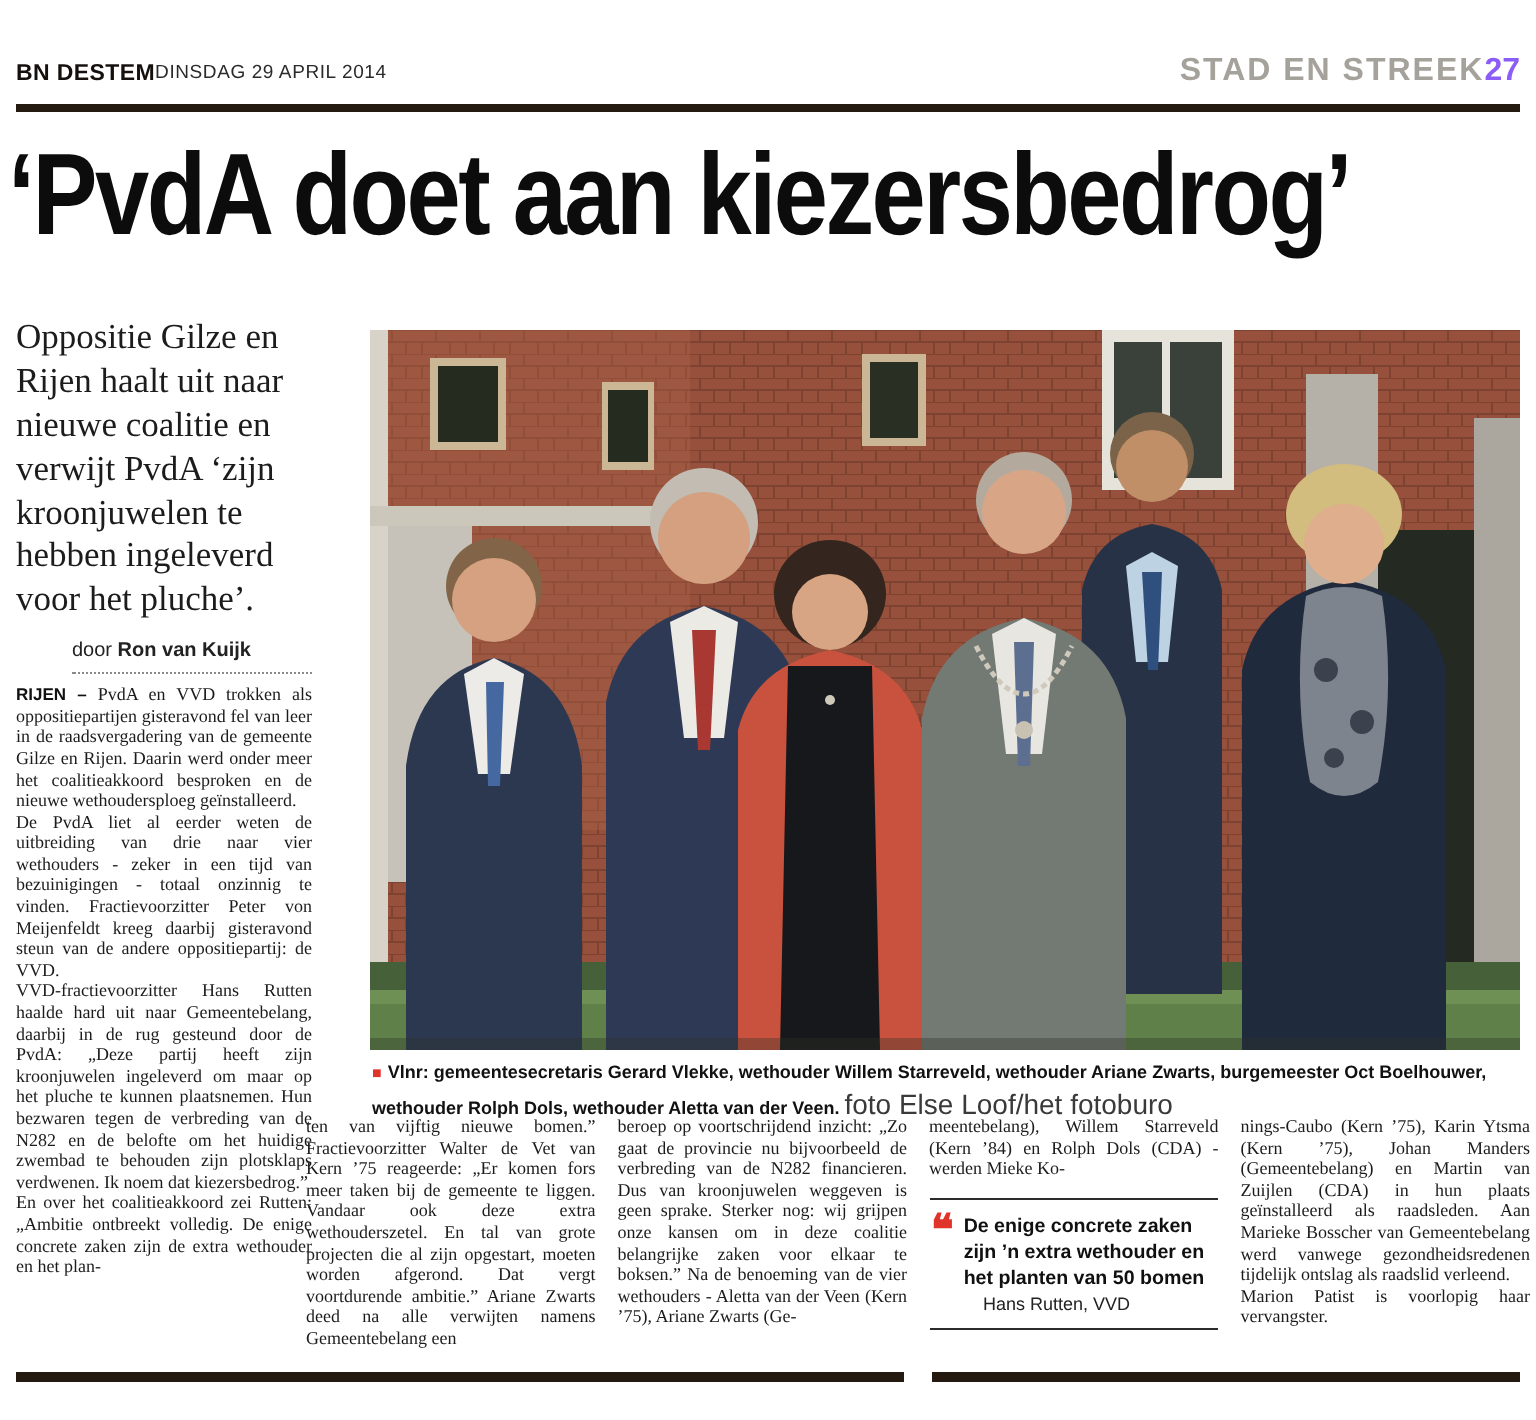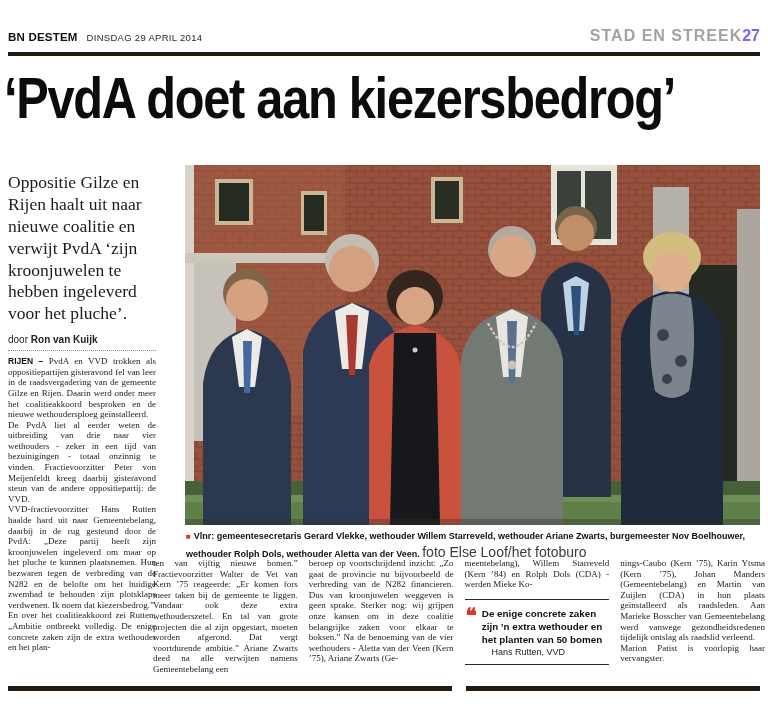--- a/index.html
+++ b/index.html
@@ -1,37 +1,37 @@
 <!DOCTYPE html>
 <html><head>
 <meta charset="utf-8">
 <style>
   html,body{margin:0;padding:0;background:#e8e8e8;}
   .page{position:relative;width:768px;height:710px;background:#ffffff;overflow:hidden;
         font-family:"Liberation Sans",sans-serif;color:#1a1a1a;margin:0 auto;}
 
   
   .masthead{position:absolute;top:27px;left:8px;right:8px;display:flex;justify-content:space-between;align-items:baseline;}
-  .mast-left{display:flex;align-items:flex-end;gap:9px;}
+  .mast-left{display:flex;align-items:flex-start;}
   .paper-name{font-weight:bold;font-size:11.5px;letter-spacing:.2px;color:#15100c;}
   .mast-date{font-size:9.5px;color:#2a2a2a;letter-spacing:.3px;}
   .mast-right{display:flex;align-items:baseline;gap:0;}
   .section-name{font-weight:bold;font-size:16px;color:#a5a19b;letter-spacing:1px;}
   .page-num{font-weight:bold;font-size:16px;color:#8b5cf6;}
   .header-rule{position:absolute;top:52px;left:8px;width:752px;height:4px;background:#241a10;}
 
   
   .headline{position:absolute;top:64px;left:4px;white-space:nowrap;
             font-weight:bold;font-size:58px;letter-spacing:-1.5px;color:#0c0c0c;
             transform:scaleX(.84);transform-origin:left top;}
 
   
-  .left-col{position:absolute;left:8px;top:172px;width:148px;}
+  .left-col{position:absolute;left:8px;top:158px;width:148px;}
   .intro{font-family:"Liberation Serif",serif;font-size:17.5px;line-height:1.25;color:#1c1c1c;}
-  .byline{margin-top:9px;font-size:10px;color:#222;padding-bottom:5px;border-bottom:1px dotted #8a8a8a;}
+  .byline{margin-top:9px;font-size:10px;color:#222;padding-bottom:5px;border-bottom:1px dotted #8a8a8a;margin-left:28px;}
   .byline b{font-weight:bold;}
   .body-text{font-family:"Liberation Serif",serif;font-size:9px;line-height:10.6px;text-align:justify;color:#1b1b1b;}
   .left-col .body-text{margin-top:5px;}
   .body-text p{margin:0;}
   .dateline{font-family:"Liberation Sans",sans-serif;font-weight:bold;font-size:8.5px;color:#111;}
 
   
   .photo{position:absolute;left:185px;top:165px;width:575px;height:360px;overflow:hidden;background:#96503c;}
   .photo svg{display:block;width:100%;height:100%;}
 
@@ -176,21 +176,21 @@
         <path d="M209,168 L251,168 L255,360 L205,360 Z" fill="#17181b"></path>
         <circle cx="230" cy="185" r="2.5" fill="#cfc9bb"></circle>
         <ellipse cx="230" cy="132" rx="28" ry="27" fill="#34261e"></ellipse>
         <circle cx="230" cy="141" r="19" fill="#d8a584"></circle>
       </g>
       <rect x="0" y="354" width="575" height="6" fill="#2e3527" opacity=".35"></rect>
     </svg>
   </div>
 
   <div class="caption">
-    <span class="cap-marker">■</span><span>Vlnr: gemeentesecretaris Gerard Vlekke, wethouder Willem Starreveld, wethouder Ariane Zwarts, burgemeester Nov Boelhouwer, wethouder Rolph Dols, wethouder Aletta van der Veen.</span>
+    <span class="cap-marker">■</span><span>Vlnr: gemeentesecretaris Gerard Vlekke, wethouder Willem Starreveld, wethouder Ariane Zwarts, burgemeester Oct Boelhouwer, wethouder Rolph Dols, wethouder Aletta van der Veen.</span>
     <span class="cap-credit">foto Else Loof/het fotoburo</span>
   </div>
 
   <div class="bottom-section">
     <div class="bcol">
       <div class="body-text">
           <p>ten van vijftig nieuwe bomen.” Fractievoorzitter Walter de Vet van Kern ’75 reageerde: „Er komen fors meer taken bij de gemeente te liggen. Vandaar ook deze extra wethouderszetel. En tal van grote projecten die al zijn opgestart, moeten worden afgerond. Dat vergt voortdurende ambitie.” Ariane Zwarts deed na alle verwijten namens Gemeentebelang een</p>
         </div>
     </div>
     <div class="bcol">

